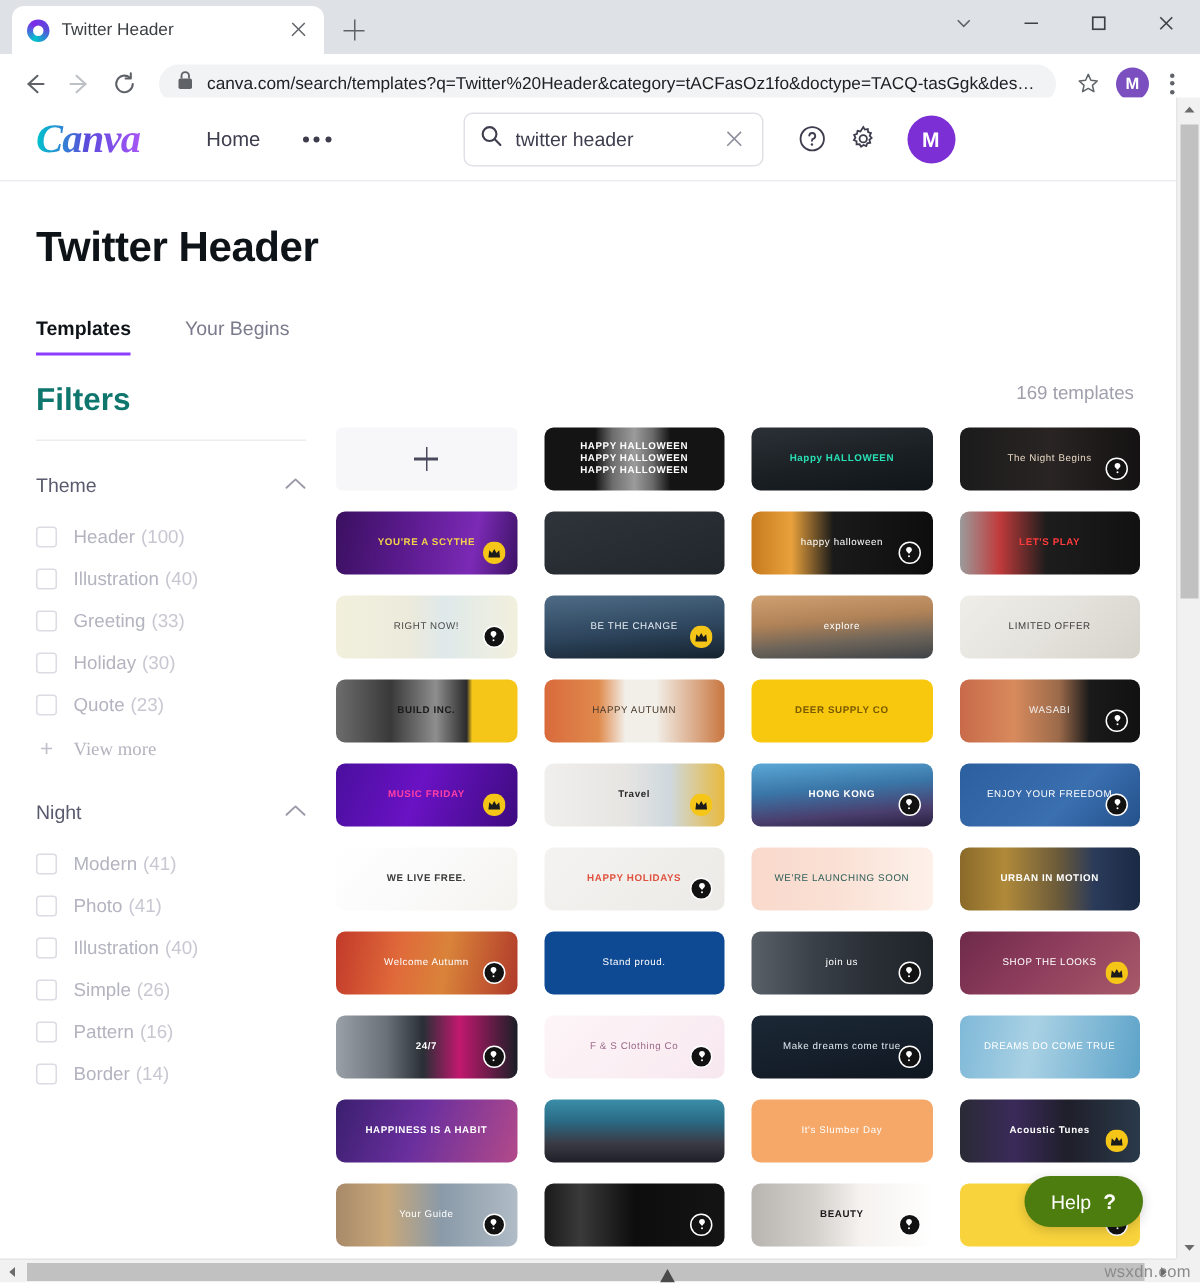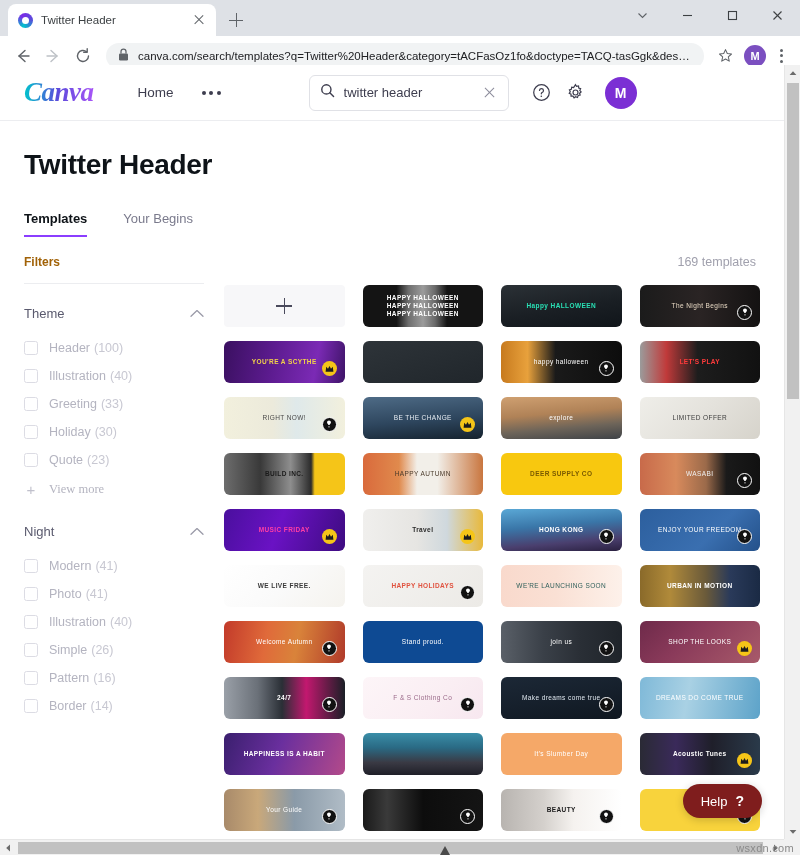--- a/index.html
+++ b/index.html
@@ -165,21 +165,21 @@
   .tab-item {
     font-size: 13px; color: #7a7a8c; padding-bottom: 9px; cursor: pointer;
     border-bottom: 2.5px solid transparent;
   }
   .tab-item.active { color: #0e1318; font-weight: bold; border-bottom-color: #8b3dff; }
 
   .content-row { display: flex; margin-top: 18px; }
 
   
   .filters { width: 200px; flex: none; padding-right: 20px; }
-  .filters-title { font-size: 12px; font-weight: bold; color: #a16207; margin-bottom: 14px; }
+  .filters-title { font-size: 21px; font-weight: bold; color: #0f766e; margin-bottom: 14px; }
   .filters-divider { height: 1px; background: #ecedf0; }
   .fgroup { margin-top: 20px; }
   .fgroup-head {
     display:flex; align-items:center; justify-content:space-between;
     cursor:pointer; margin-bottom: 12px;
   }
   .fgroup-label { font-size: 13px; color: #5a5a6e; }
   .chev { color: #9a9aa8; }
   .fopt { display:flex; align-items:center; height: 28px; cursor:pointer; }
   .cbox {
@@ -221,21 +221,21 @@
     position: absolute; right: 8px; bottom: 7px; width: 15px; height: 15px;
     border-radius: 50%; background: #121212; border: 1.6px solid #fff;
     display:flex; align-items:center; justify-content:center;
   }
   .badge.crown { background: #f5c518; border-color: transparent; }
   .badge svg { display:block; }
 
   
   .help-bubble {
     position: absolute; right: 22px; bottom: 22px; z-index: 40;
-    background: #7f1d1d; color:#fff; border-radius: 22px;
+    background: #4d7c0f; color:#fff; border-radius: 22px;
     height: 34px; padding: 0 18px; display:flex; align-items:center; gap:8px;
     font-size: 13px; cursor:pointer; box-shadow: 0 2px 8px rgba(0,0,0,.18);
   }
   .help-bubble .q { font-size: 14px; font-weight: bold; }
 
   
   .vsb {
     position: absolute; right: 0; top: 65px; width: 16px; height: 775px;
     background: #f1f1f1; border-left: 1px solid #e6e6e6; z-index: 50;
   }

